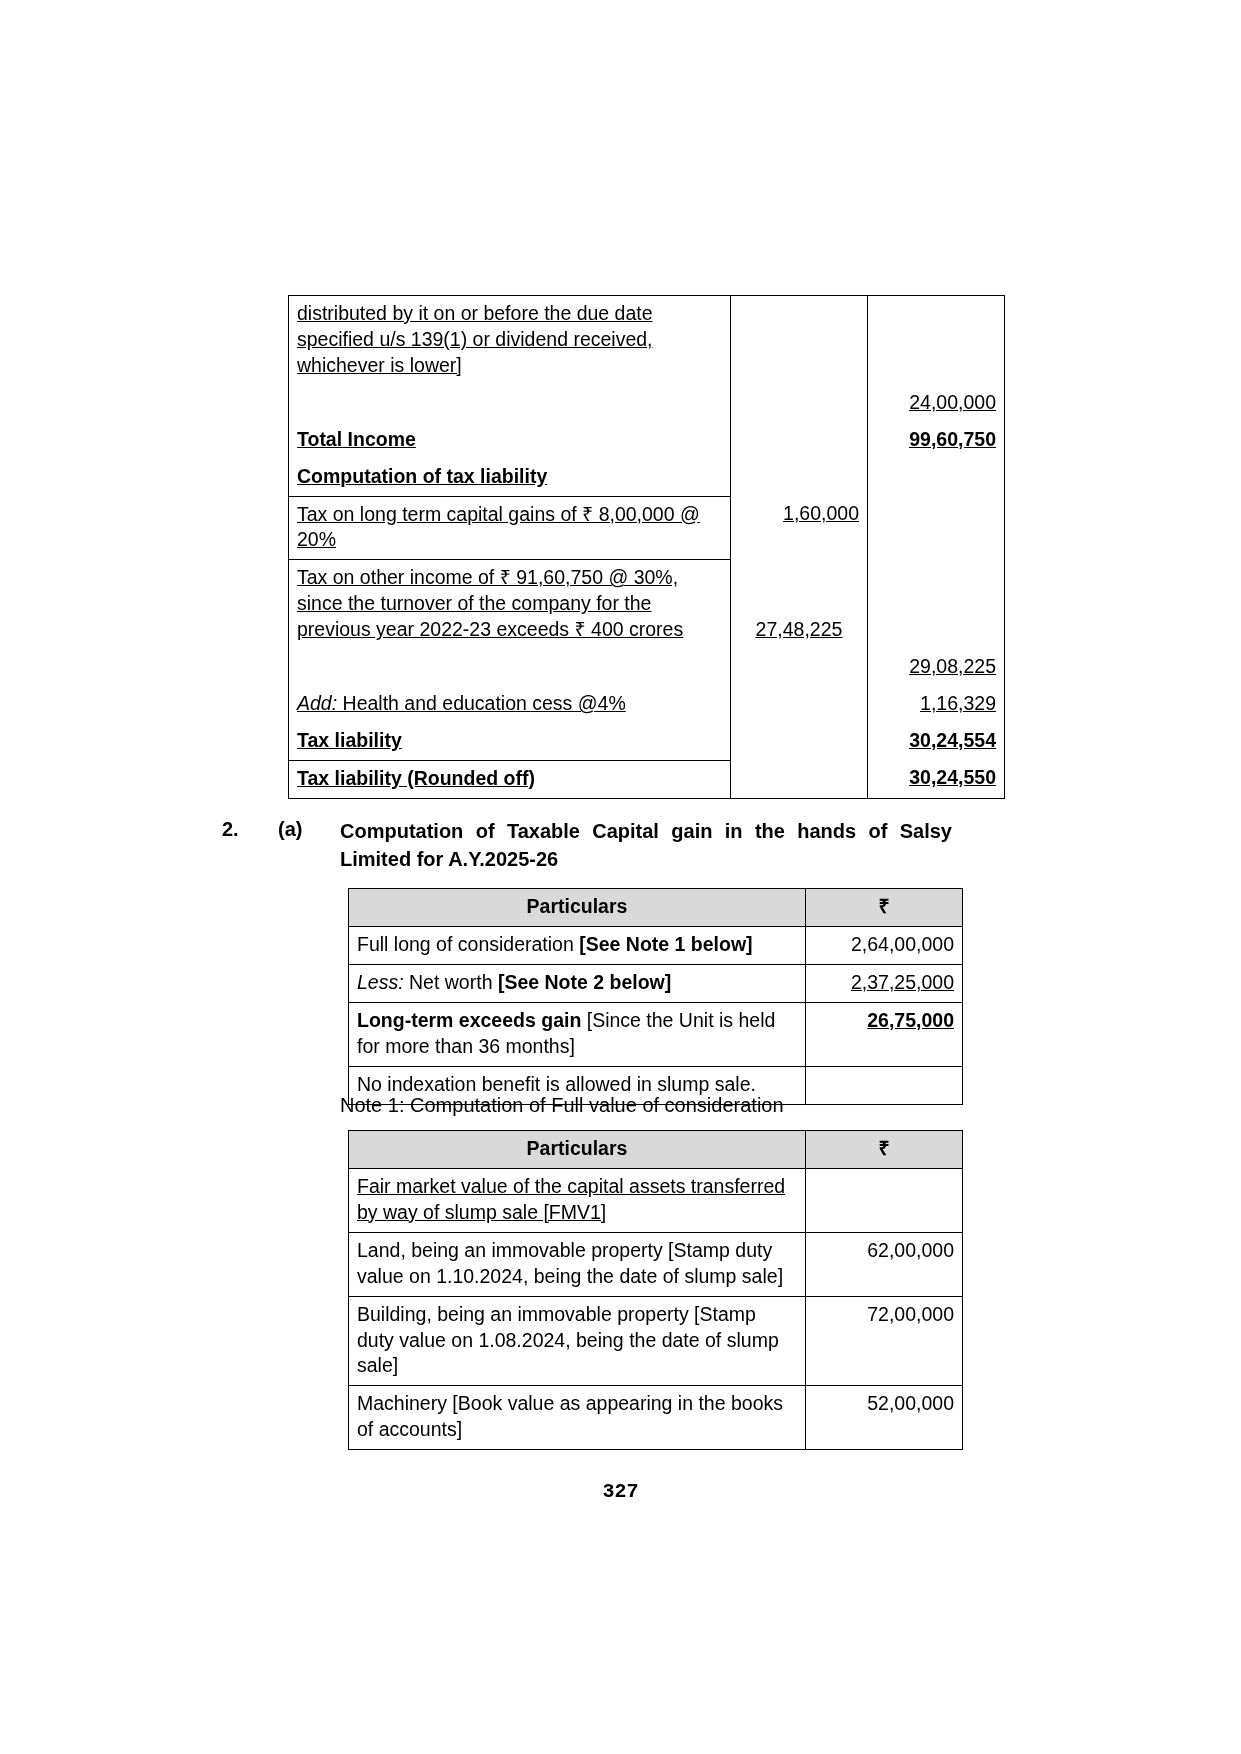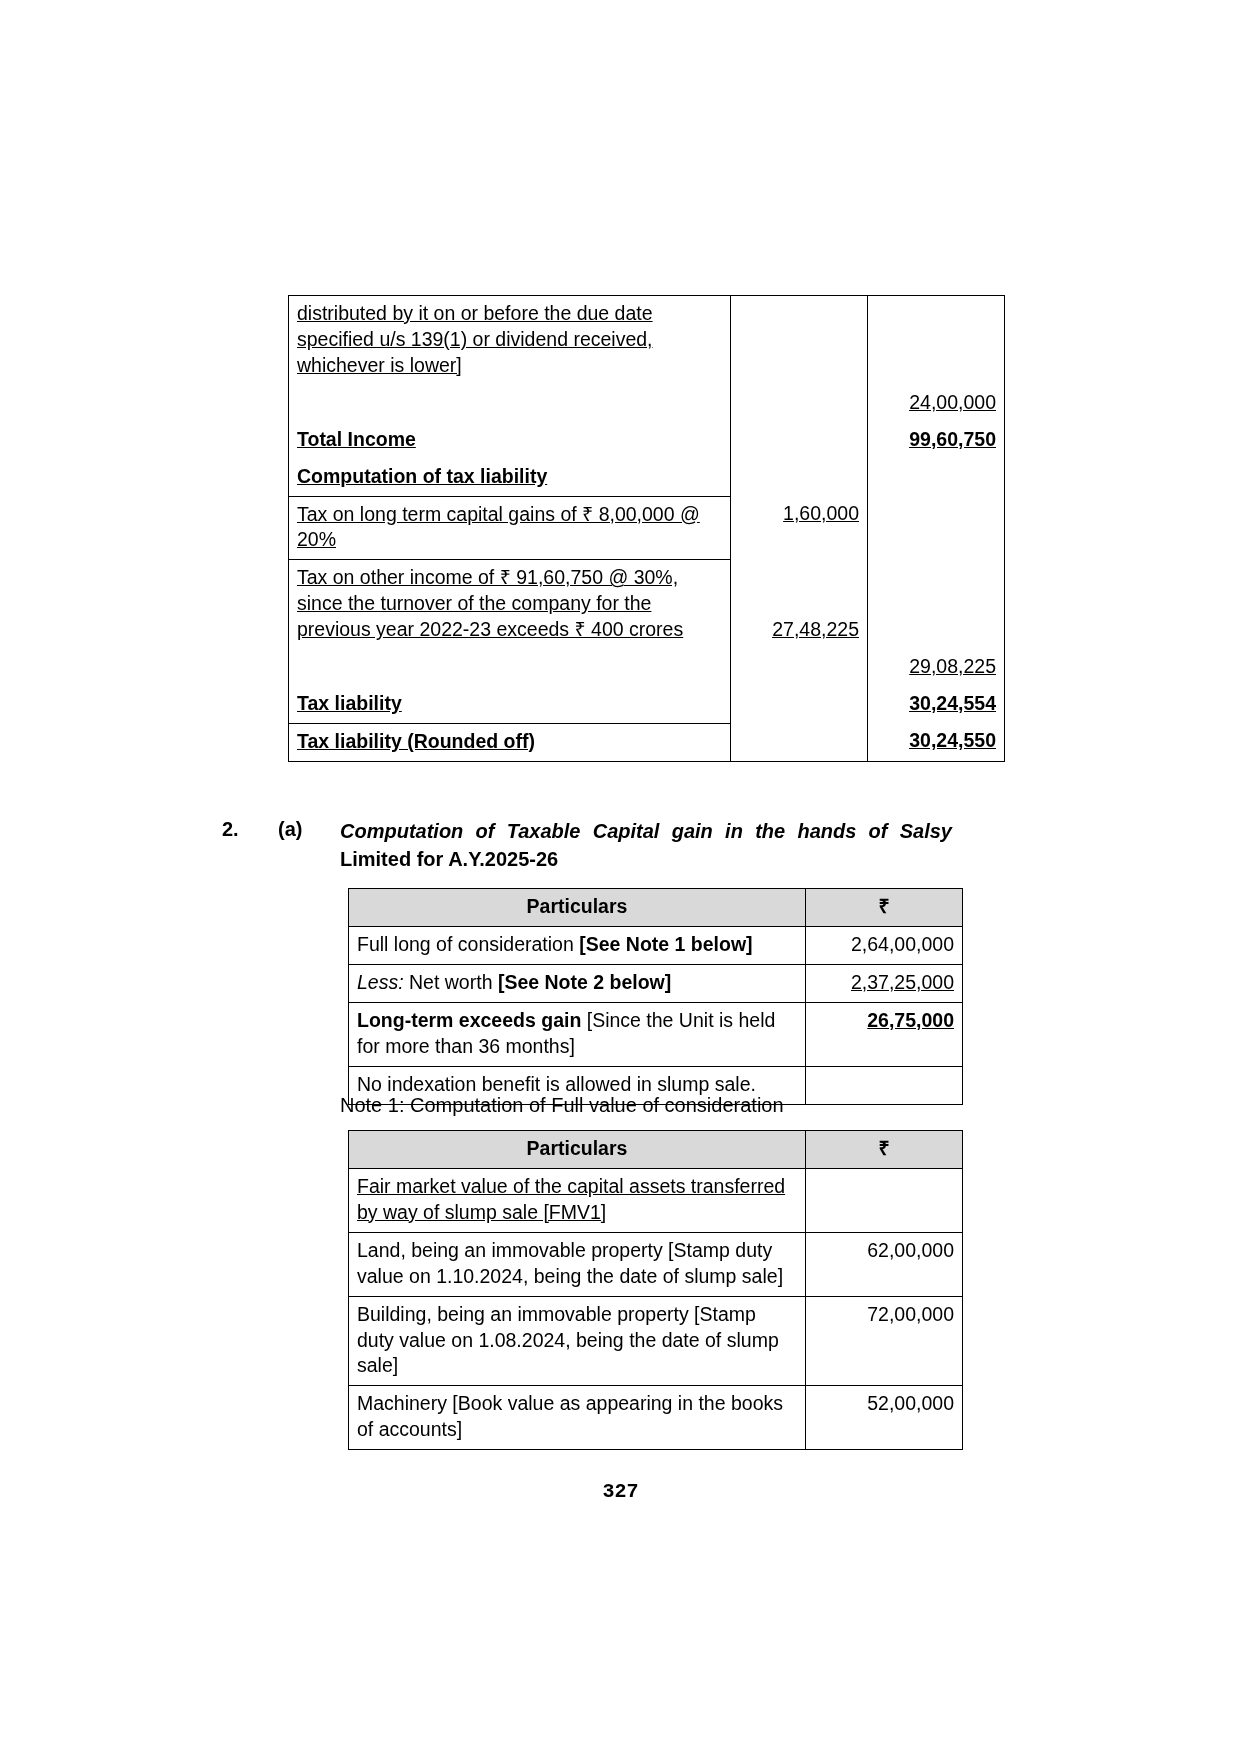--- a/index.html
+++ b/index.html
@@ -67,21 +67,21 @@
     position: absolute;
     left: 340px;
     top: 818px;
     width: 612px;
     font-size: 20px;
     font-weight: bold;
     line-height: 1.38;
     text-align: justify;
     text-align-last: left;
   }
-  .q-title .l1 { display: block; text-align: justify; text-align-last: justify; font-style: italic; }
+  .q-title .l1 { display: block; text-align: justify; text-align-last: justify; }
 
   
   .tbl-a {
     position: absolute;
     left: 348px;
     top: 888px;
     width: 580px;
     border-collapse: collapse;
     table-layout: fixed;
     font-size: 19.5px;
@@ -172,27 +172,32 @@
         <td class="c2 no-bt no-bb"></td>
         <td class="c3 no-bt no-bb"></td>
       </tr>
       <tr>
         <td class="c1"><span class="justify">Tax on long term capital gains of ₹ 8,00,000 @ 20%</span></td>
         <td class="c2 no-bt no-bb">1,60,000</td>
         <td class="c3 no-bt no-bb"></td>
       </tr>
       <tr>
         <td class="c1 no-bb"><span class="justify">Tax on other income of ₹ 91,60,750 @ 30%, since the turnover of the company for the previous year 2022-23 exceeds ₹ 400 crores</span></td>
-        <td class="c2 no-bt no-bb" style="vertical-align:bottom;"><span class="u-line">27,48,225</span></td>
+        <td class="c2 no-bt no-bb" style="vertical-align:bottom;text-align:center;"><span class="u-line">27,48,225</span></td>
         <td class="c3 no-bt no-bb"></td>
       </tr>
       <tr>
         <td class="c1 no-bt no-bb"></td>
         <td class="c2 no-bt no-bb"></td>
         <td class="c3 no-bt no-bb">29,08,225</td>
+      </tr>
+      <tr>
+        <td class="c1 no-bt no-bb"><span class="ital">Add:</span><span> Health and education cess @4%</span></td>
+        <td class="c2 no-bt no-bb"></td>
+        <td class="c3 no-bt no-bb"><span class="u-line">1,16,329</span></td>
       </tr>
       <tr>
         <td class="c1 no-bt bold">Tax liability</td>
         <td class="c2 no-bt no-bb"></td>
         <td class="c3 no-bt no-bb"><span class="under-bold">30,24,554</span></td>
       </tr>
       <tr>
         <td class="c1 bold">Tax liability (Rounded off)</td>
         <td class="c2 no-bt"></td>
         <td class="c3 no-bt"><span class="under-bold">30,24,550</span></td>

